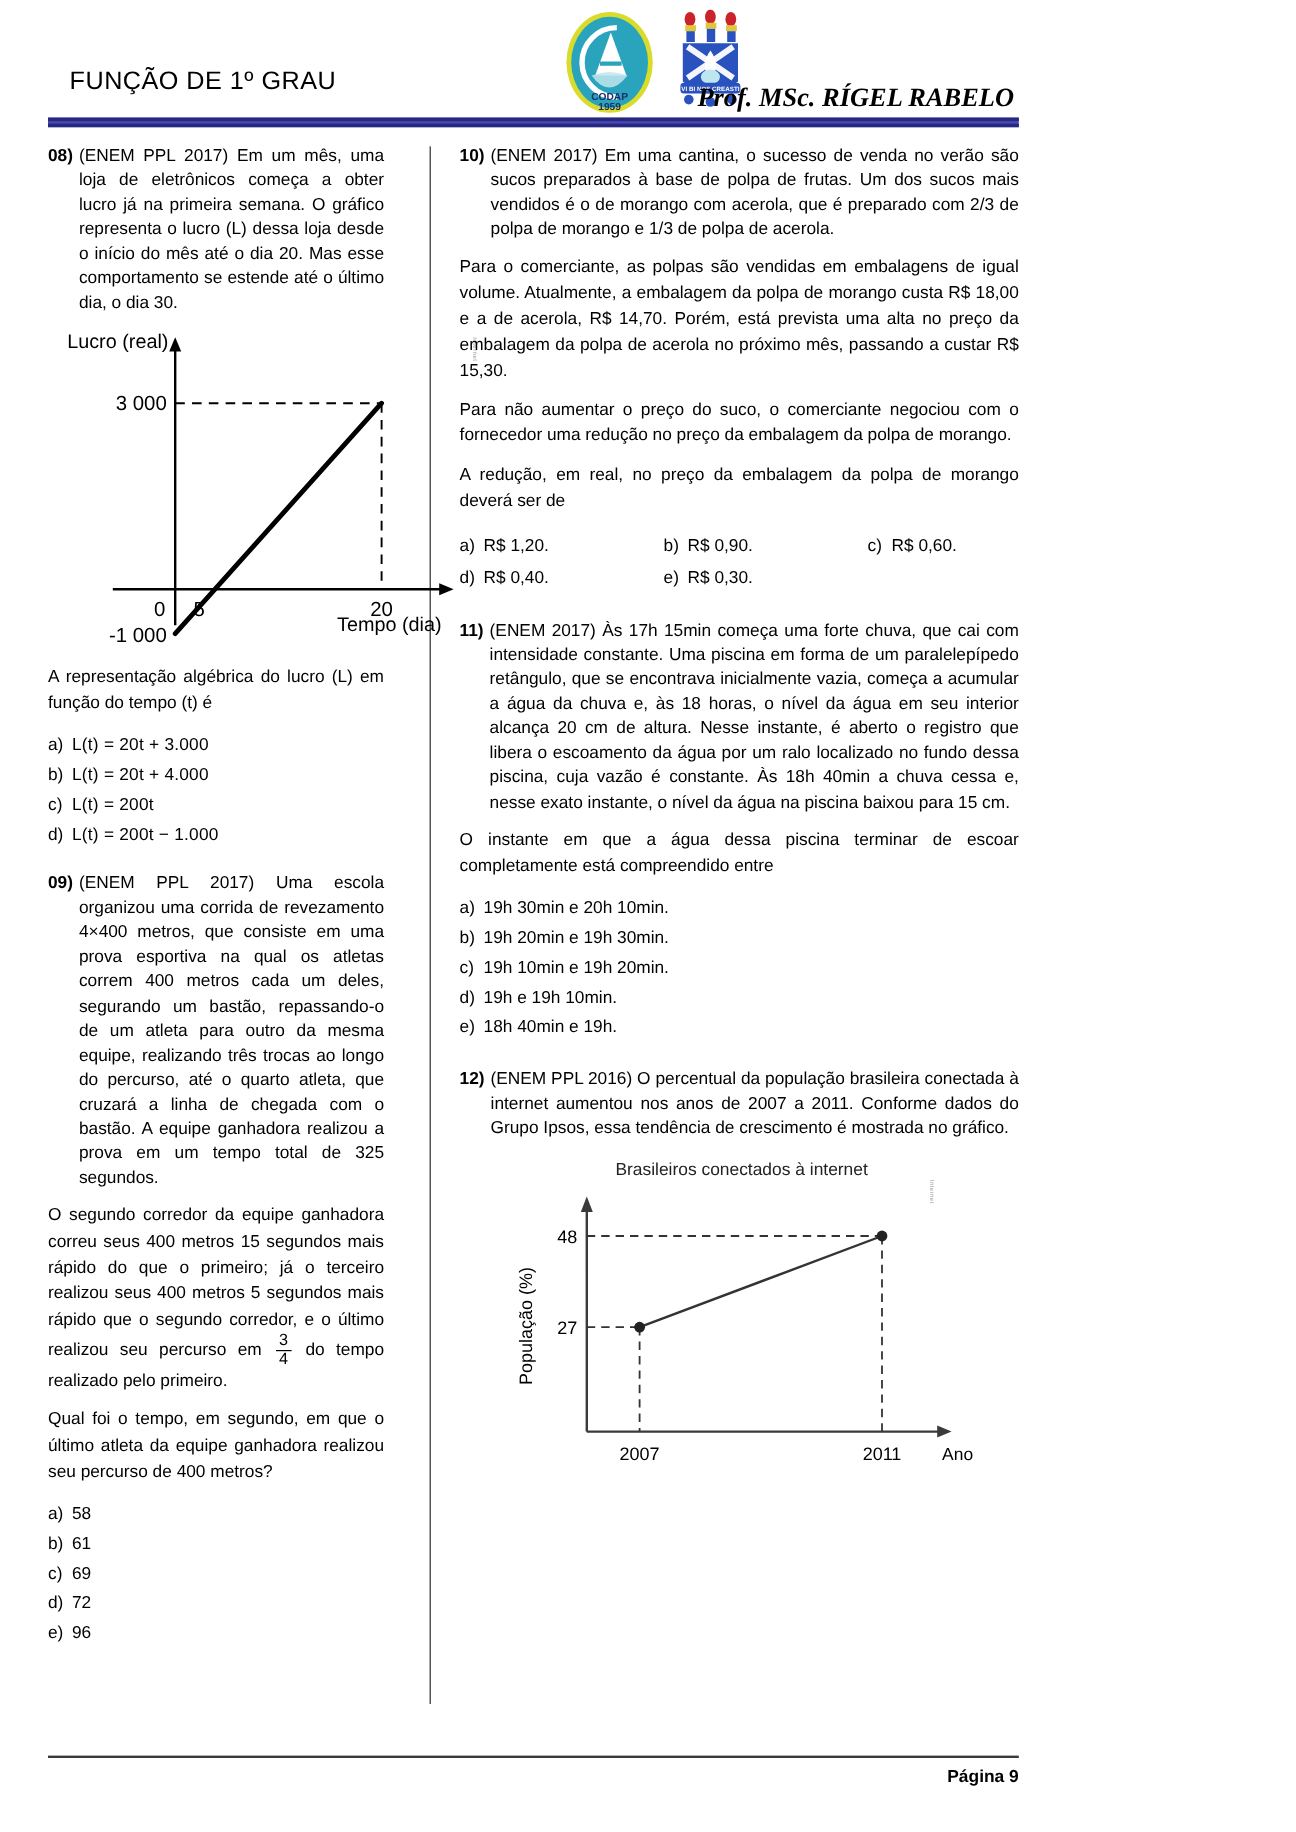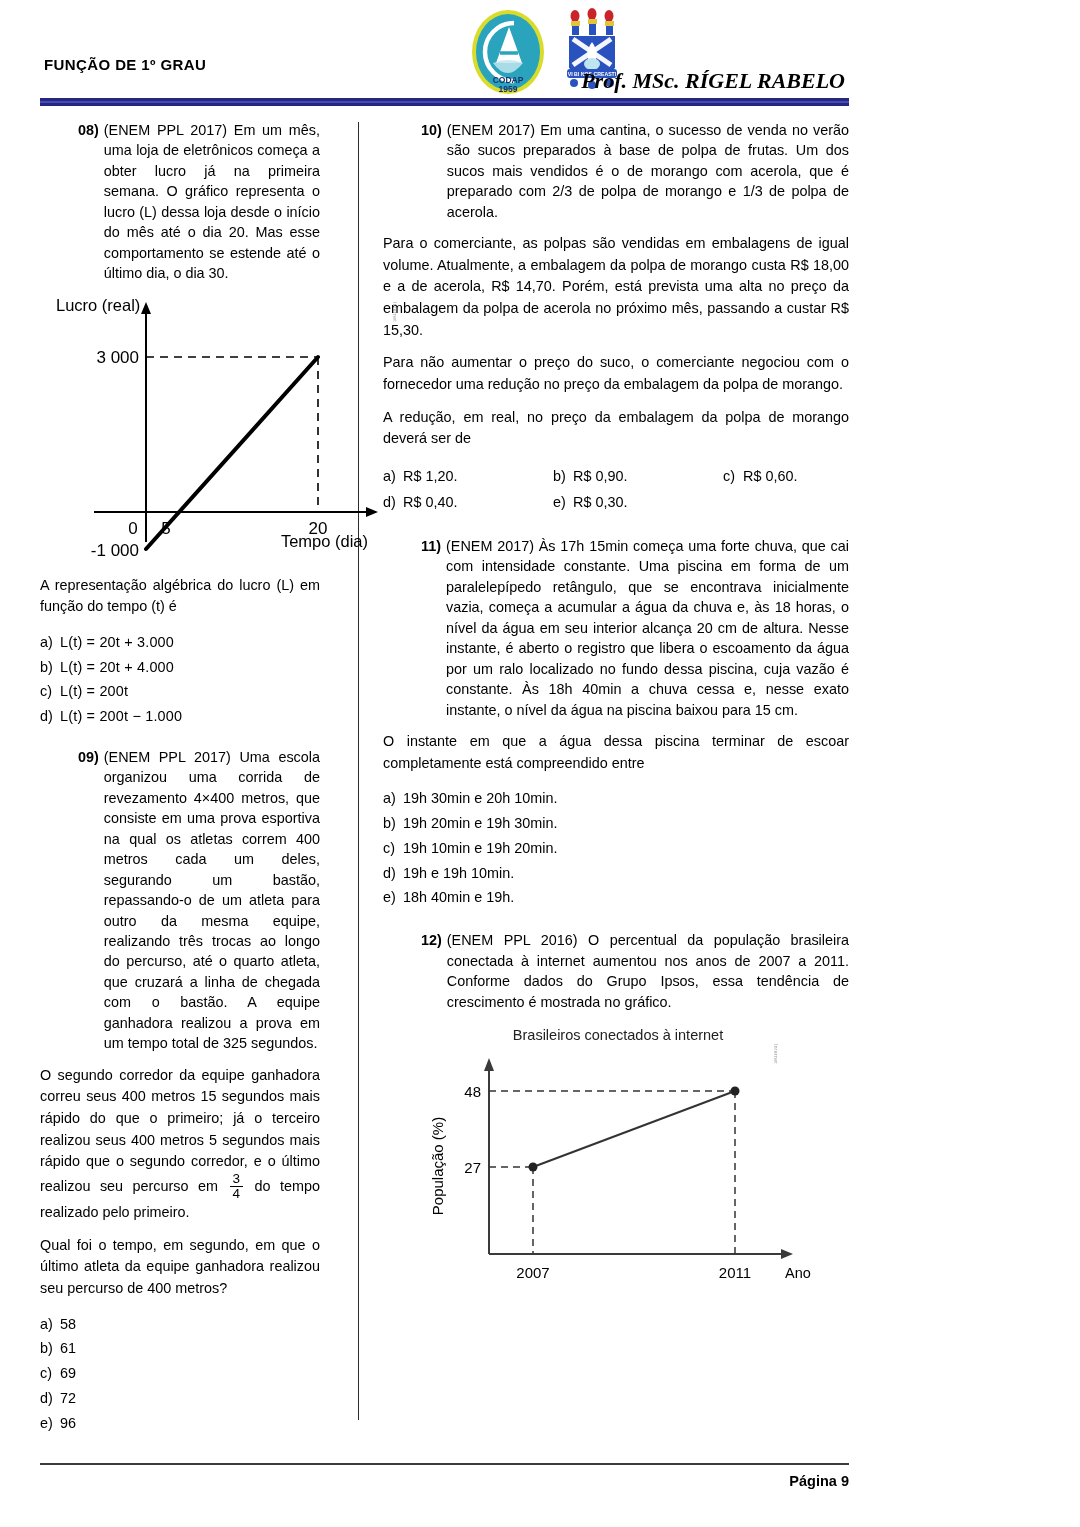--- a/index.html
+++ b/index.html
@@ -44,24 +44,24 @@
     position: relative;
     display: flex; align-items: center; justify-content: center;
   }
   .logo-ufs {
     width: 62px; height: 88px;
     position: relative;
     display: flex; align-items: flex-start; justify-content: center;
   }
   .header-title {
     position: absolute;
-    left: 4px;
+    left: 18px;
     top: 56px;
-    font-size: 15px;
-    font-weight: bold;
+    font-size: 21px;
+    font-weight: normal;
     letter-spacing: 0.4px;
     white-space: nowrap;
   }
   .header-prof {
     position: absolute;
     right: 4px;
     top: 68px;
     font-family: "Liberation Serif", serif;
     font-weight: bold;
     font-style: italic;
@@ -108,21 +108,20 @@
     display: flex;
     align-items: flex-start;
   }
   .q-num {
     font-weight: bold;
     font-size: 14.4px;
     line-height: 1.42;
     flex: 0 0 auto;
     padding-right: 5px;
     white-space: nowrap;
-    margin-left: 38px;
   }
   .q-text {
     font-size: 14.4px;
     line-height: 1.42;
     text-align: justify;
     flex: 1 1 auto;
   }
   .q-text .src { font-weight: normal; }
   .para {
     font-size: 14.4px;

